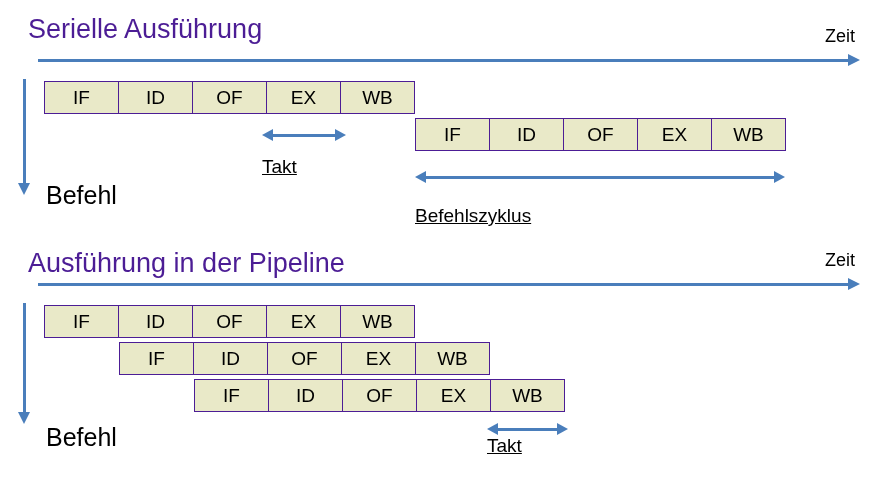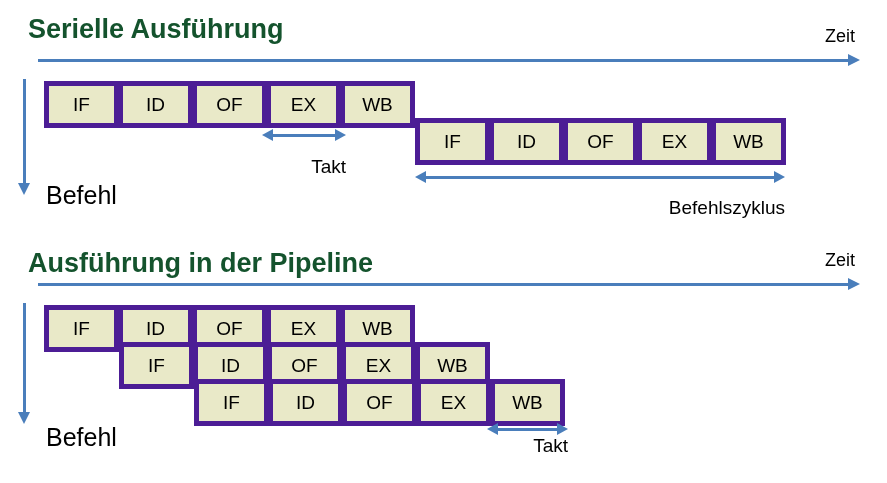--- a/index.html
+++ b/index.html
@@ -14,22 +14,22 @@
     background: #ffffff;
     overflow: hidden;
     font-family: "Liberation Sans", sans-serif;
     color: #000000;
   }
 
   
   .section-title {
     position: absolute;
     font-size: 27px;
-    font-weight: 700;
-    color: #14532d;
+    font-weight: 400;
+    color: #4c1d95;
     white-space: nowrap;
     line-height: 1;
   }
 
   
   .time-axis {
     position: absolute;
     height: 14px;
   }
   .time-axis .shaft {
@@ -89,24 +89,24 @@
   }
 
   
   .stage-row {
     position: absolute;
     display: flex;
     height: 33px;
   }
   .stage-cell {
     width: 75px;
-    height: 47px;
+    height: 33px;
     box-sizing: border-box;
     background: #e9e9c8;
-    border: 5px solid #4c1d95;
+    border: 1px solid #4c1d95;
     margin-left: -1px;
     display: flex;
     align-items: center;
     justify-content: center;
     font-size: 19px;
     color: #000000;
     line-height: 1;
   }
   .stage-cell:first-child {
     margin-left: 0;
@@ -141,23 +141,24 @@
     top: 0;
     width: 0;
     height: 0;
     border-top: 6px solid transparent;
     border-bottom: 6px solid transparent;
     border-left: 11px solid #4a7ebb;
   }
   .measure-label {
     position: absolute;
     font-size: 19px;
-    text-align: right;
-    white-space: nowrap;
-    line-height: 1;
+    text-align: left;
+    white-space: nowrap;
+    line-height: 1;
+    text-decoration: underline;
   }
 </style>
 </head>
 <body>
 
 <div id="canvas">
 
   <div>
 
     <div class="section-title" style="left:28px; top:16px;">Serielle Ausführung</div>
@@ -197,21 +198,21 @@
       <div class="shaft"></div>
       <div class="head-right"></div>
     </div>
     <div class="measure-label" style="left:262px; top:157px; width:84px;">Takt</div>
 
     <div class="measure" style="left:415px; top:171px; width:370px;">
       <div class="head-left"></div>
       <div class="shaft"></div>
       <div class="head-right"></div>
     </div>
-    <div class="measure-label" style="left:415px; top:198px; width:370px;">Befehlszyklus</div>
+    <div class="measure-label" style="left:415px; top:206px; width:370px;">Befehlszyklus</div>
 
   </div>
 
   <div>
 
     <div class="section-title" style="left:28px; top:250px;">Ausführung in der Pipeline</div>
 
     <div class="axis-label" style="left:793px; top:251px;">Zeit</div>
 
     <div class="time-axis" style="left:38px; top:278px; width:822px;">

